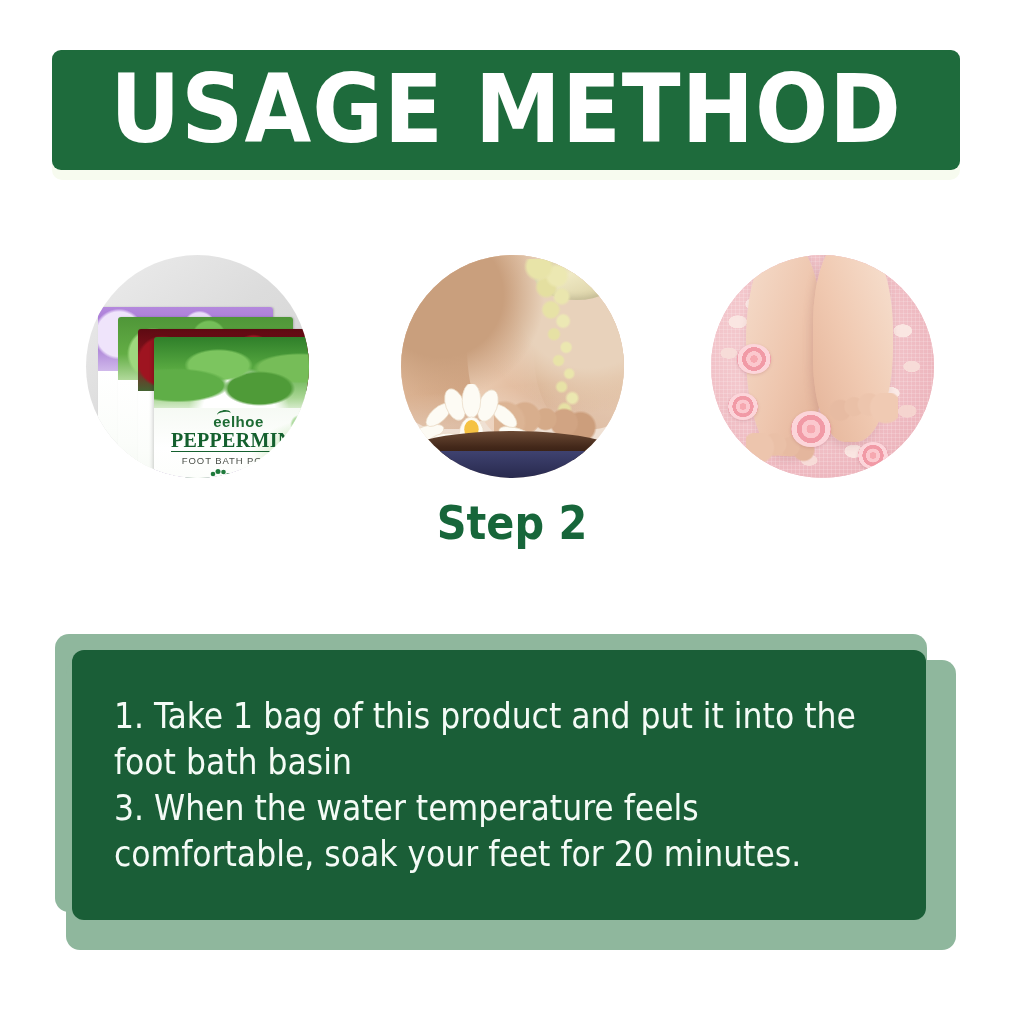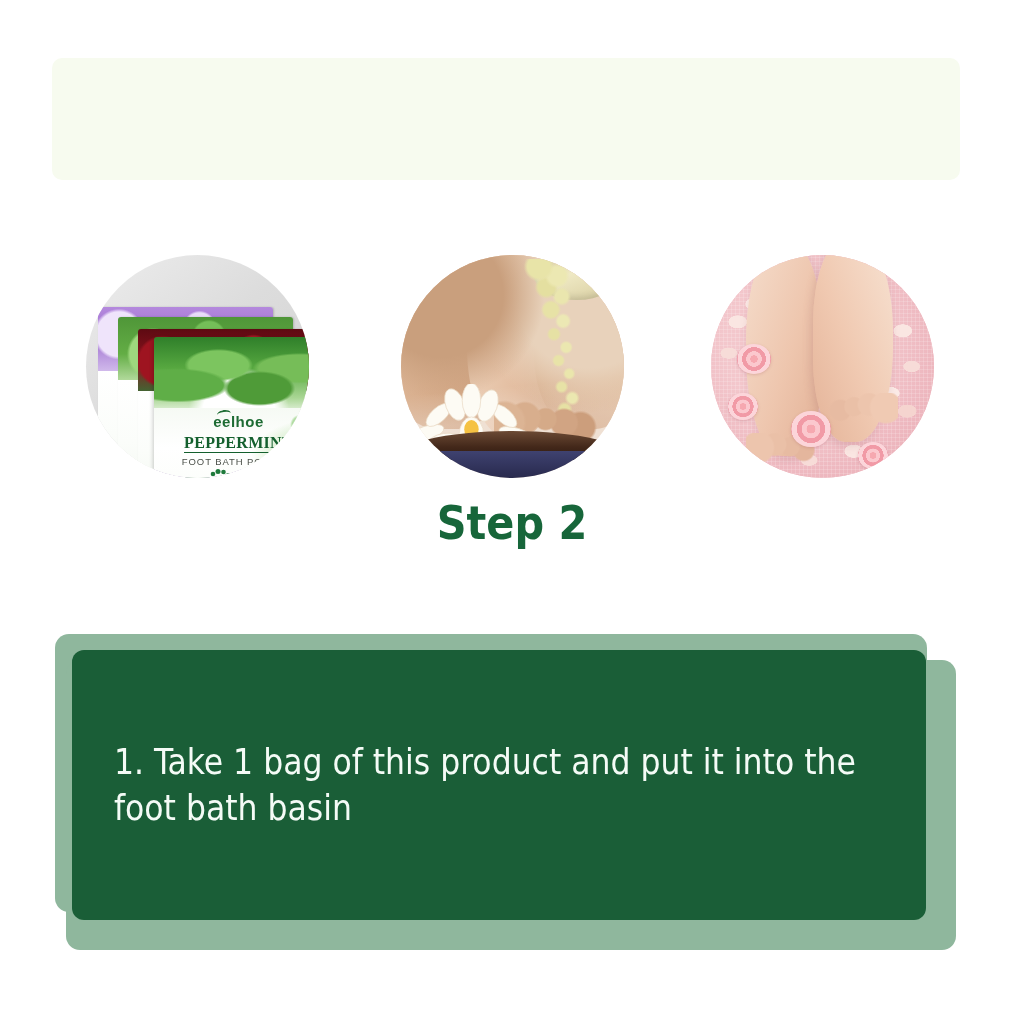--- a/index.html
+++ b/index.html
@@ -118,21 +118,21 @@
     position:absolute;left:0;right:0;top:45%;
     text-align:center;color:#15632f;line-height:1;
   }
   .brand{font-size:15px;font-weight:bold;letter-spacing:.5px;color:#1d6b33;
     font-family:"Liberation Sans",sans-serif;position:relative;display:inline-block;}
   .brand .swoosh{
     position:absolute;left:4px;top:-4px;width:14px;height:6px;
     border-top:2px solid #1d6b33;border-radius:50% 50% 0 0;transform:rotate(-8deg);
   }
   .prodname{
-    margin-top:5px;font-size:16px;font-weight:bold;letter-spacing:.3px;
+    font-size:20px;font-weight:bold;letter-spacing:.3px;
     font-family:"Liberation Serif",serif;color:#14602e;
     border-bottom:1.4px solid #14602e;display:inline-block;padding-bottom:1px;
   }
   .prodsub{margin-top:4px;font-size:9.5px;letter-spacing:.9px;color:#4a4f48;
     font-family:"Liberation Sans",sans-serif;}
   .feet{position:absolute;left:50%;bottom:4px;transform:translateX(-50%);
     width:64px;height:40px;}
 
   
   .c2{background:#e9d4c2;}
@@ -265,20 +265,23 @@
     font-size:35px;line-height:1.32;font-weight:normal;
   }
   .instr-list li{margin:0;padding:0;}
 </style>
 </head>
 <body>
 
 <div id="page">
 
   <div class="header-cream"></div>
+  <div class="header-banner">
+    <div class="header-title">USAGE METHOD</div>
+  </div>
 
   <div class="steps">
 
     <div class="step s1">
       <div class="circle c1">
         <div class="sachet s-lav">
           <div class="band"></div>
           <div class="body"></div>
           <div class="foot"></div>
         </div>
@@ -367,17 +370,18 @@
     </div>
 
   </div>
 
   <div class="instr-wrap">
     <div class="instr-sage-a"></div>
     <div class="instr-sage-b"></div>
     <div class="instr-box">
       <ul class="instr-list">
         <li>1. Take 1 bag of this product and put it into the foot bath basin</li>
+        <li>3. When the water temperature feels comfortable, soak your feet for 20 minutes.</li>
       </ul>
     </div>
   </div>
 
 </div>
 
 </body></html>

